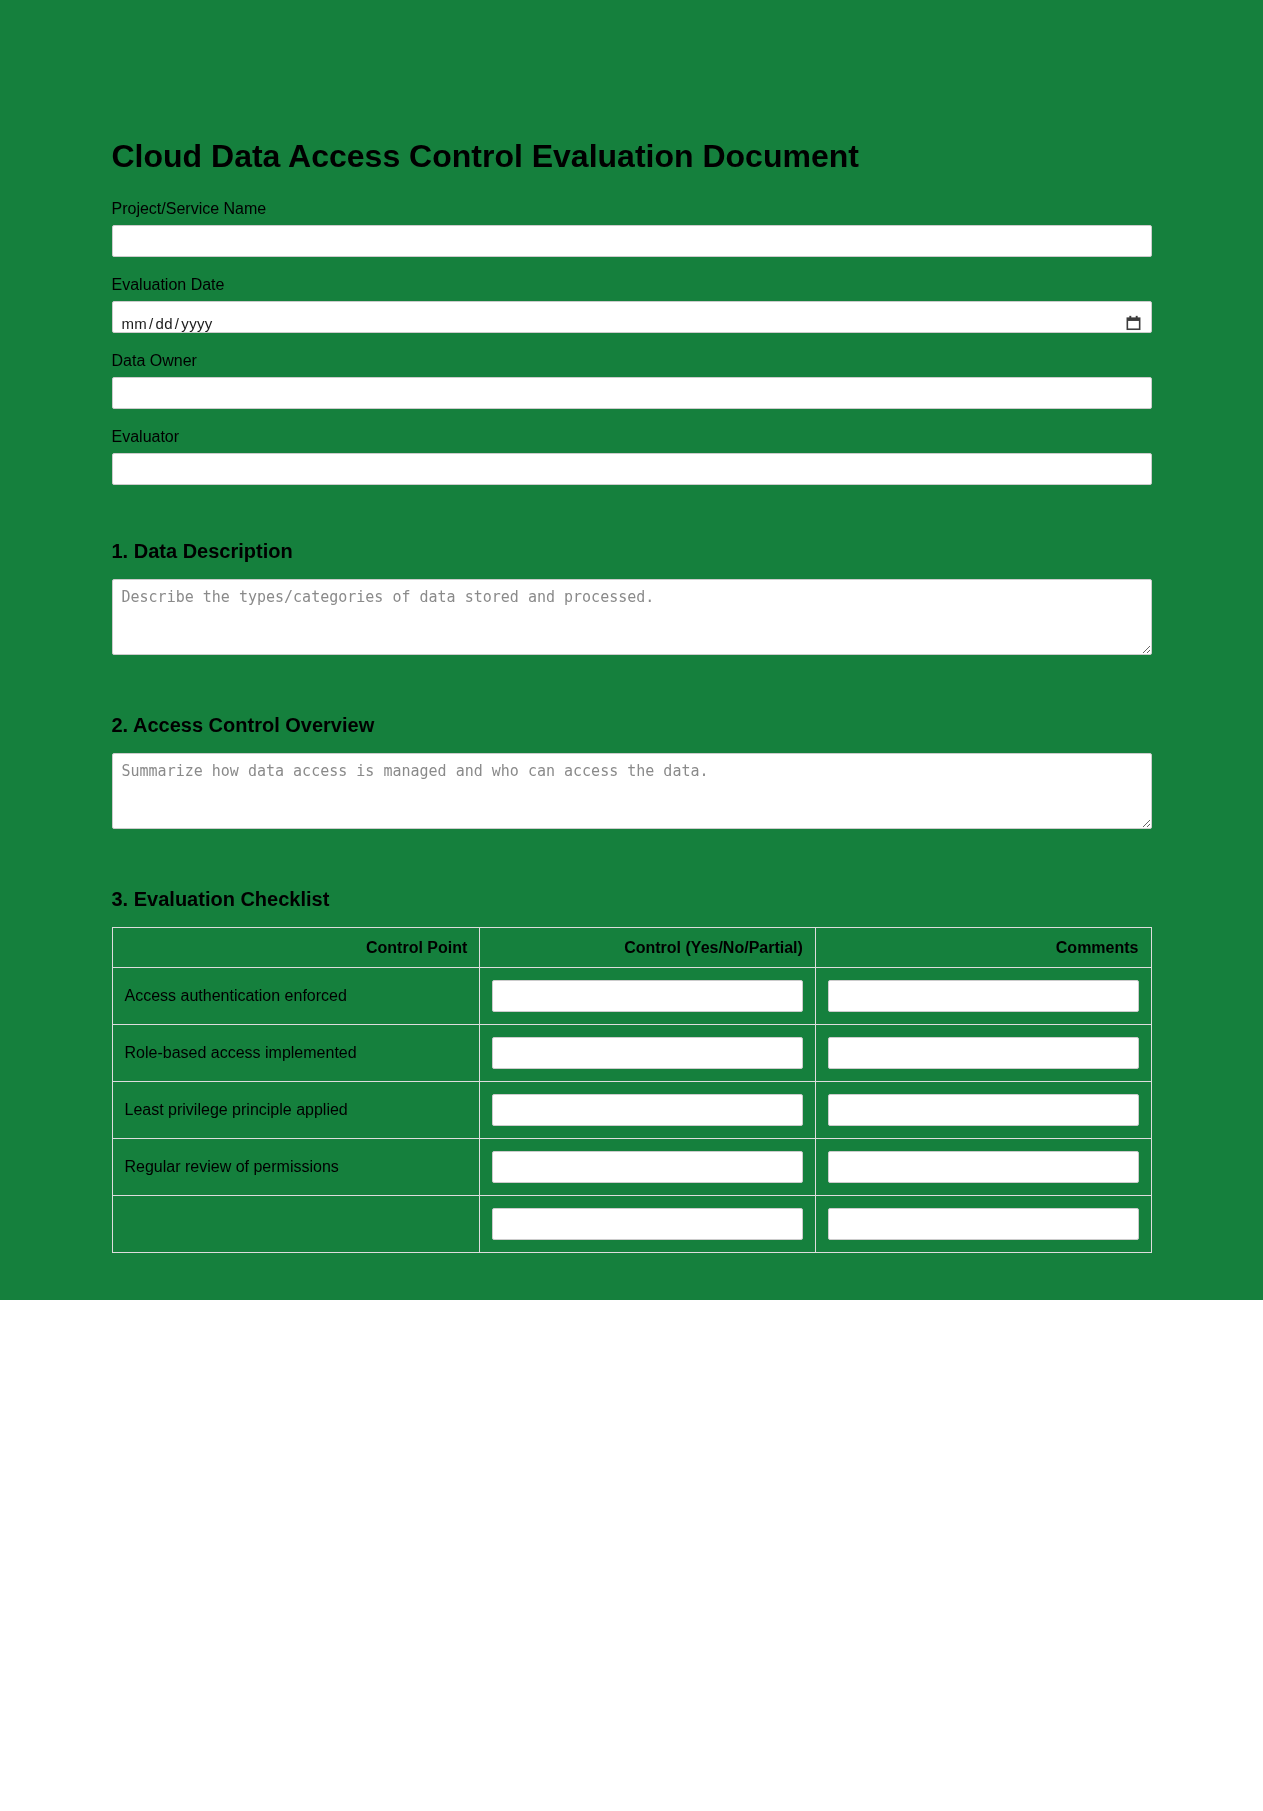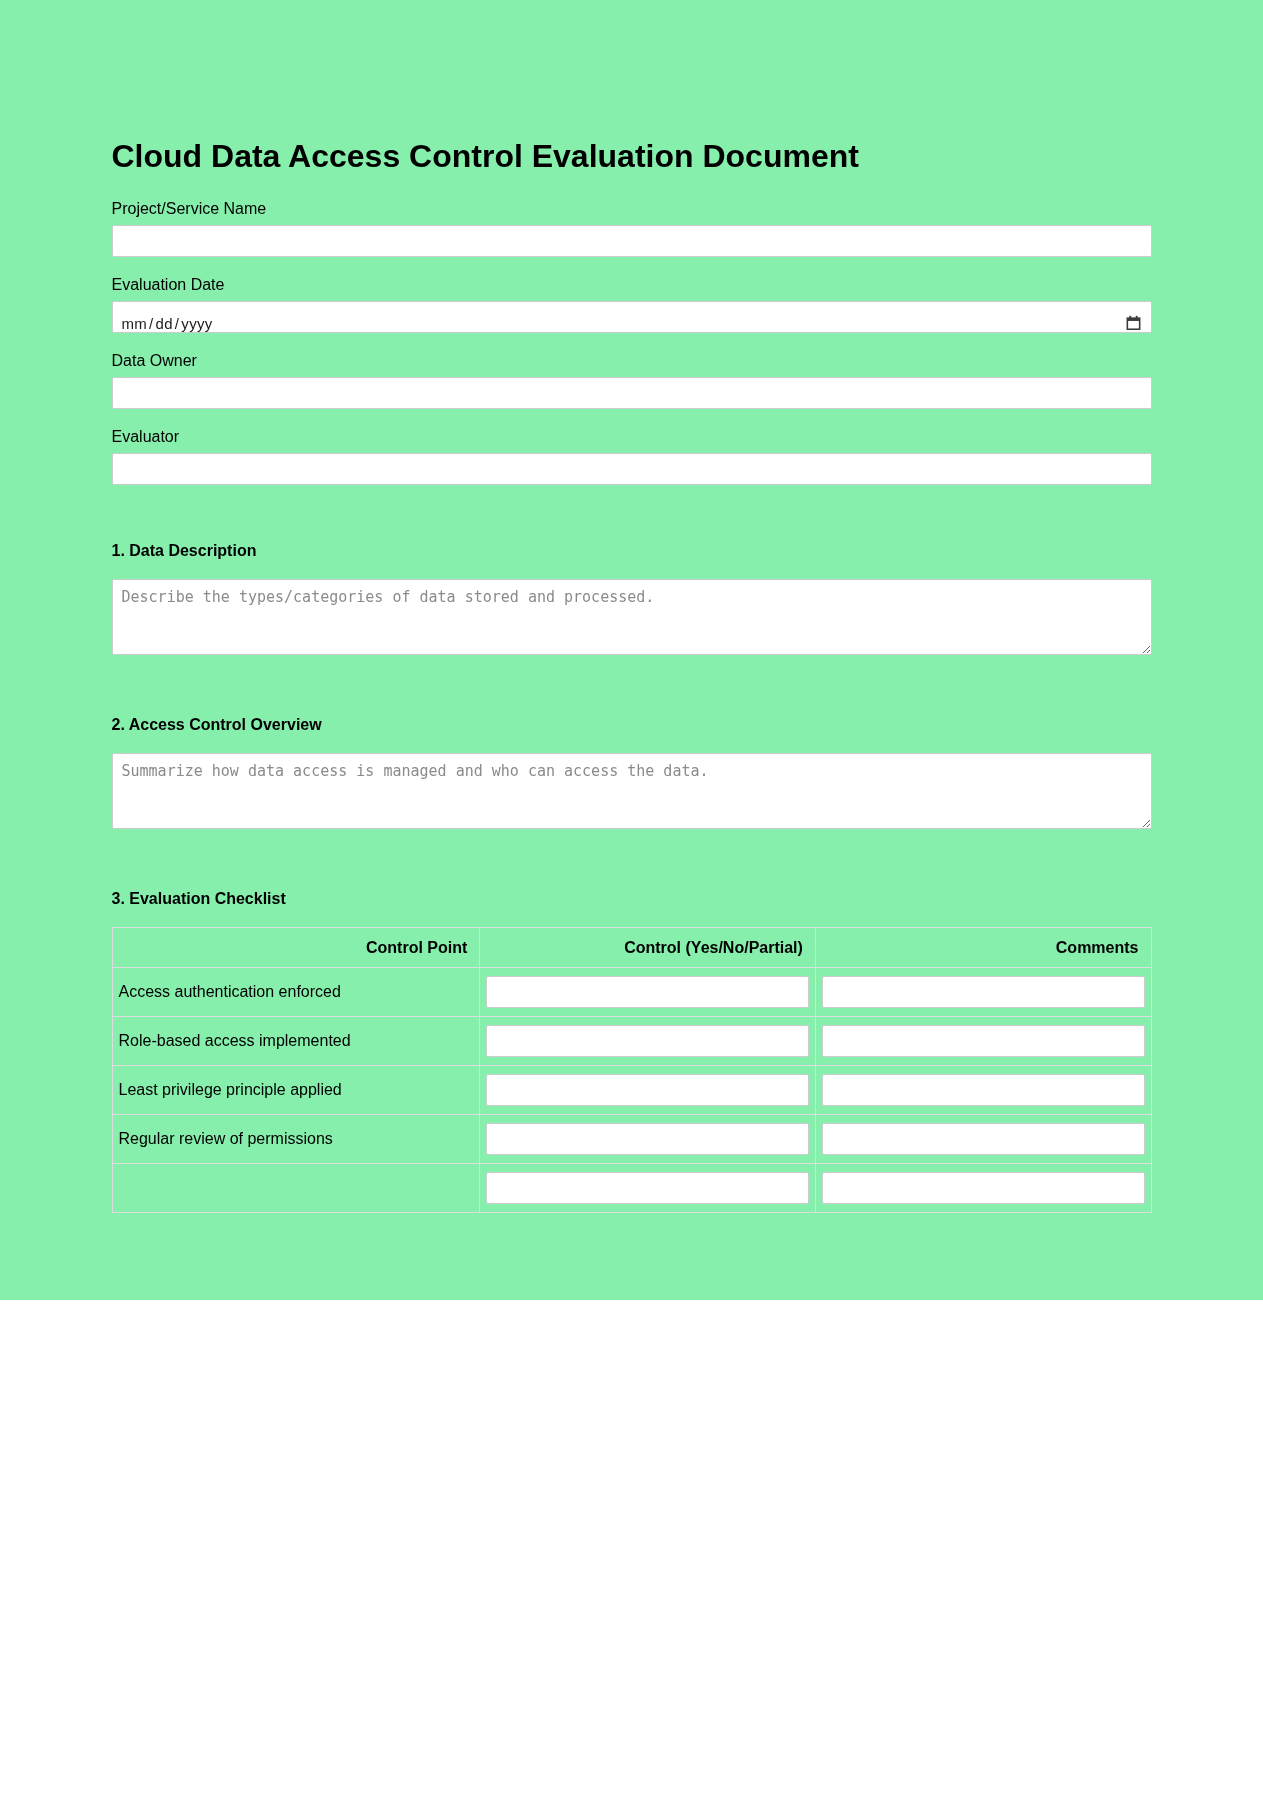--- a/index.html
+++ b/index.html
@@ -11,21 +11,21 @@
   body {
     width: 1263px;
     height: 1811px;
     overflow: hidden;
     font-family: "Liberation Sans", sans-serif;
     color: #000000;
   }
   .viewport {
     height: 1300px;
     overflow: hidden;
-    background: #86efac;
+    background: #15803d;
   }
   .container {
     width: 1040px;
     margin: 0 auto;
     padding-top: 138px;
   }
   h1.doc-title {
     font-size: 32px;
     font-weight: bold;
     line-height: 1.15;
@@ -60,21 +60,21 @@
     cursor: default;
   }
   .date-sep { margin: 0 2px; }
   .calendar-btn {
     margin-left: auto;
     display: flex;
     align-items: center;
     cursor: pointer;
   }
   h2.section-heading {
-    font-size: 16px;
+    font-size: 20px;
     font-weight: bold;
     line-height: 28px;
     margin: 52px 0 14px 0;
   }
   textarea.section-textarea {
     width: 100%;
     height: 76px;
     border: 1px solid #cccccc;
     border-radius: 2px;
     padding: 8px 9px;
@@ -97,21 +97,21 @@
     border: 1px solid #dddddd;
   }
   table.checklist th {
     text-align: right;
     font-size: 16px;
     font-weight: bold;
     padding: 10px 12px;
     line-height: 19px;
   }
   table.checklist td {
-    padding: 6px;
+    padding: 12px;
     height: 49px;
     vertical-align: middle;
     font-size: 16px;
   }
   .cell-input {
     width: 100%;
     height: 32px;
     border: 1px solid #cccccc;
     border-radius: 2px;
     background: #ffffff;

